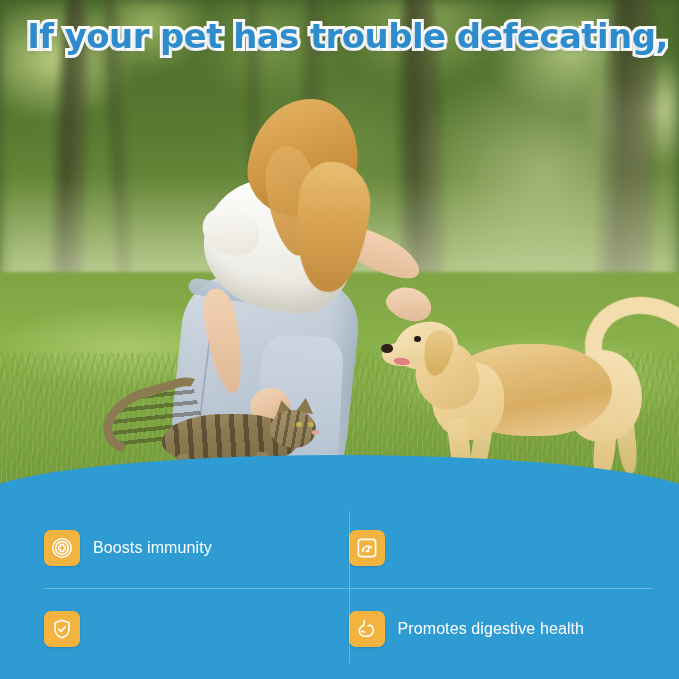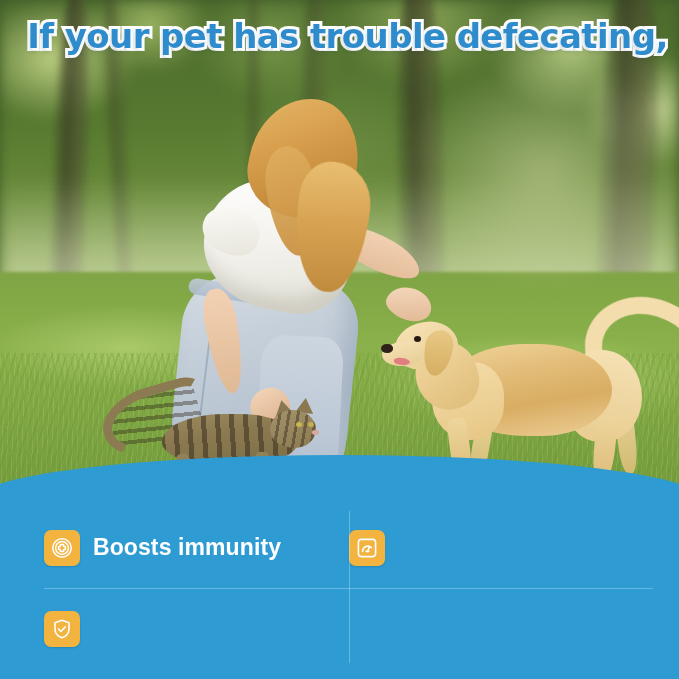--- a/index.html
+++ b/index.html
@@ -351,23 +351,23 @@
     flex: 0 0 auto;
     width: 36px; height: 36px;
     background: #f2b33f;
     border-radius: 7px;
     display: flex; align-items: center; justify-content: center;
     box-shadow: 0 1px 2px rgba(20,60,90,.2);
   }
   .feature-icon svg { display: block; }
   .feature-label {
     color: #ffffff;
-    font-size: 23px;
+    font-size: 16px;
     line-height: 1.22;
-    font-weight: bold;
+    font-weight: normal;
     letter-spacing: .1px;
     max-width: 190px;
   }
 </style>
 </head>
 <body>
 
 <div class="poster">
 
   <div class="photo">
@@ -472,18 +472,28 @@
 
         <div class="feature">
           <span class="feature-icon">
             <svg width="24" height="24" viewBox="0 0 24 24" fill="none" stroke="#ffffff" stroke-width="1.6" stroke-linecap="round" stroke-linejoin="round">
               <path d="M12 3.2l7 2.6v6.1c0 4.3-2.9 7.3-7 8.9-4.1-1.6-7-4.6-7-8.9V5.8z"></path>
               <path d="M8.6 12.1l2.3 2.4 4.4-4.6"></path>
             </svg>
           </span>
         </div>
 
+        <div class="feature">
+          <span class="feature-icon">
+            <svg width="24" height="24" viewBox="0 0 24 24" fill="none" stroke="#ffffff" stroke-width="1.6" stroke-linecap="round" stroke-linejoin="round">
+              <path d="M9.2 3.4v3.2c0 1.6-1.1 2.3-2.3 2.9-1.8.9-2.6 2.5-2.6 4.4 0 3 2.4 5.4 5.4 5.4h2.1c3.6 0 6.6-2.4 6.6-6 0-2.2-1-3.9-2.6-4.8"></path>
+              <path d="M15.8 8.5c-.9-.4-2-.3-2.8.3"></path>
+              <path d="M6.6 14.6c1.1-.5 2.1-.2 2.8.6"></path>
+            </svg>
+          </span>
+          <span class="feature-label">Promotes digestive health</span>
+        </div>
 
       </div>
     </div>
   </div>
 
 </div>
 
 </body></html>

